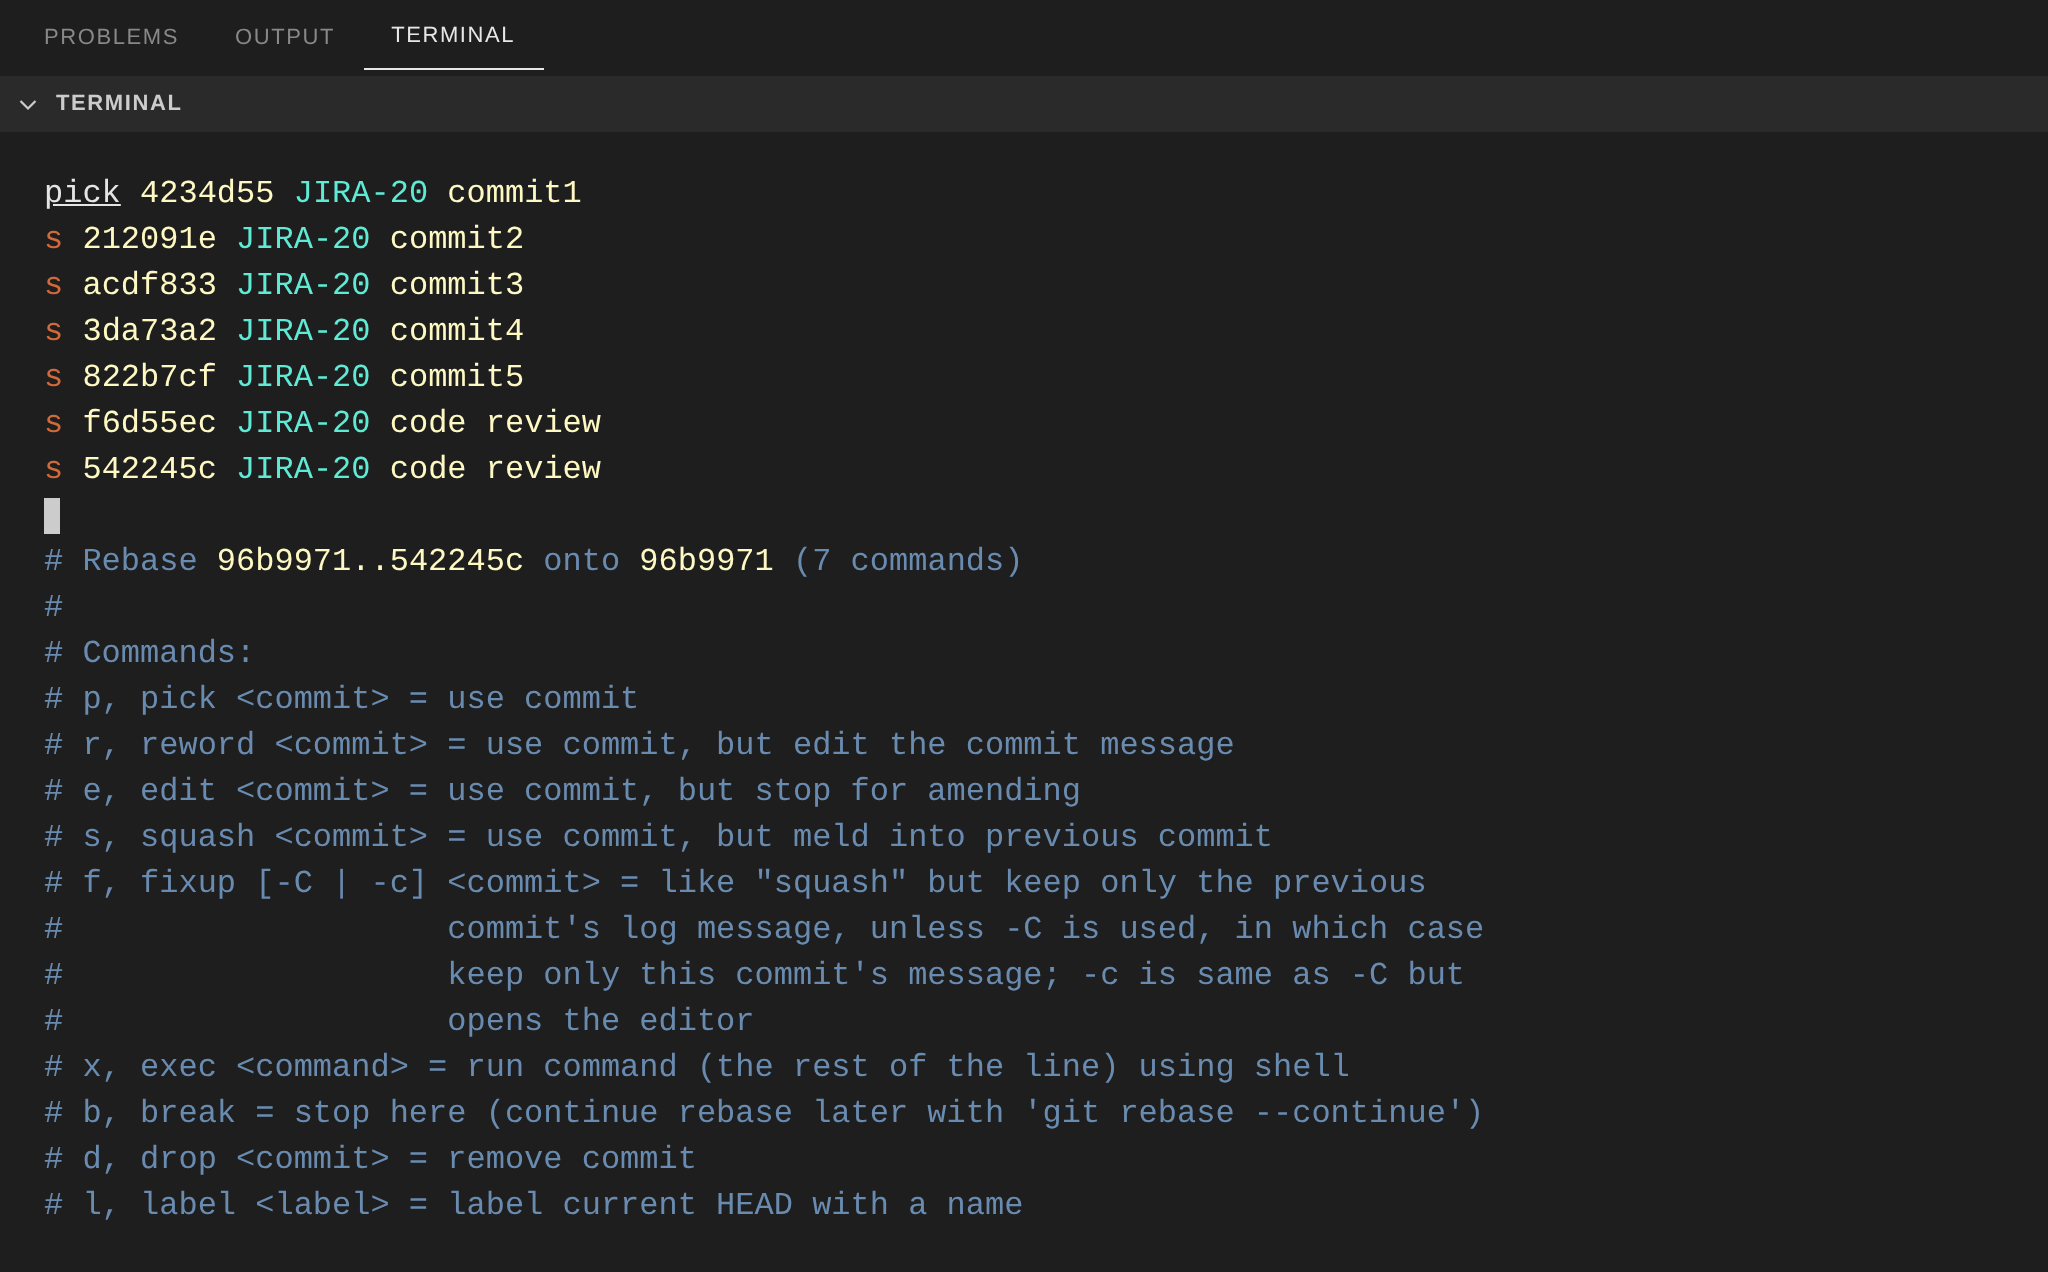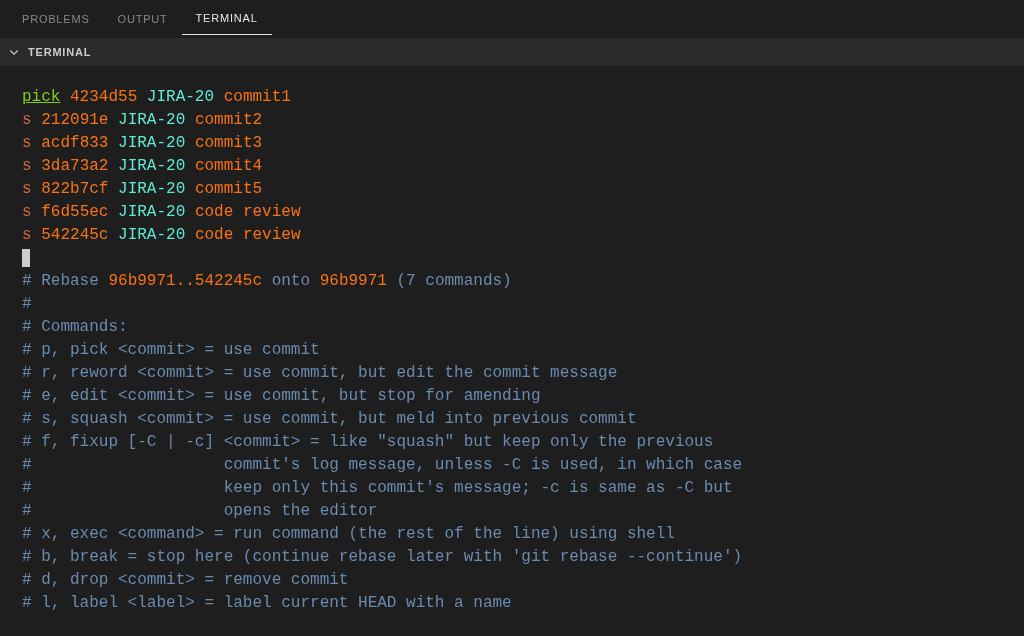--- a/index.html
+++ b/index.html
@@ -53,23 +53,23 @@
       color: #cccccc;
     }
     .terminal {
       font-family: Consolas, "Courier New", monospace;
       font-size: 16px;
       line-height: 23px;
       padding: 20px 10px 0 22px;
       white-space: pre;
       color: #cccccc;
     }
-    .g-green  { color: #84cc16; text-decoration: underline; }
+    .g-green  { color: #e5e5e5; text-decoration: underline; }
     .g-orange { color: #d06a3a; }
-    .g-red    { color: #f97316; }
+    .g-red    { color: #fef9c3; }
     .g-blue   { color: #5eead4; }
     .g-comment{ color: #6a8bb0; }
     .cursor {
       display: inline-block;
       width: 8px;
       height: 18px;
       background: #cccccc;
       vertical-align: text-bottom;
       margin-top: 2px;
     }

